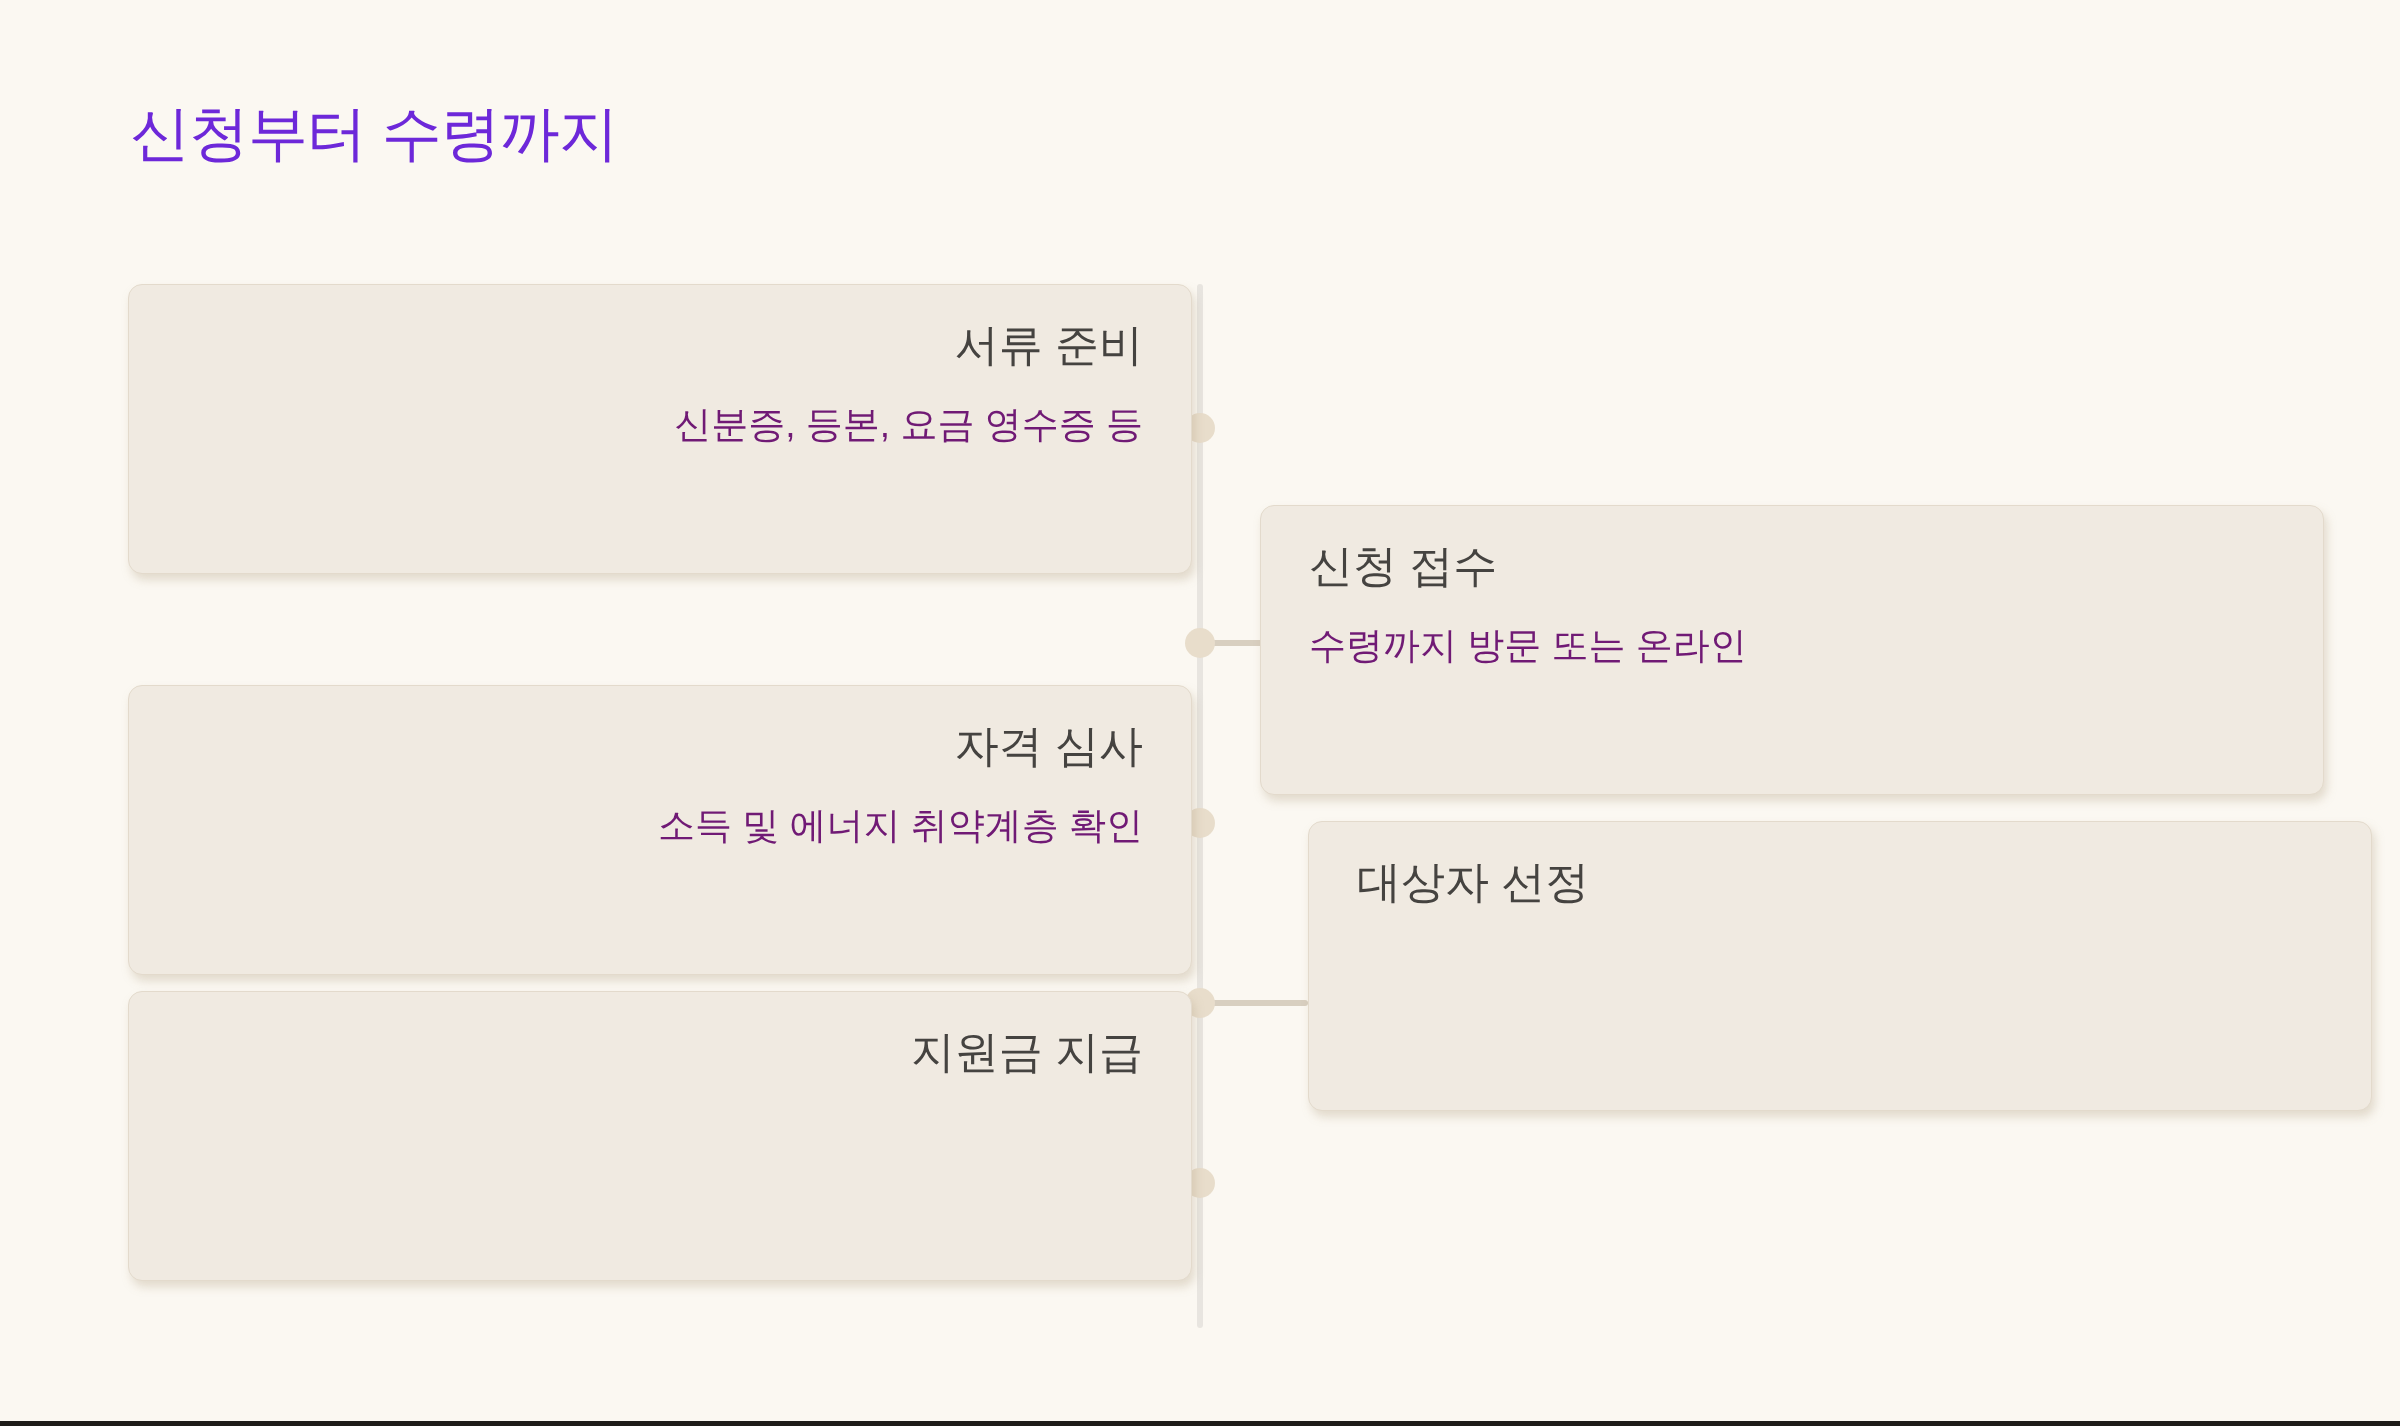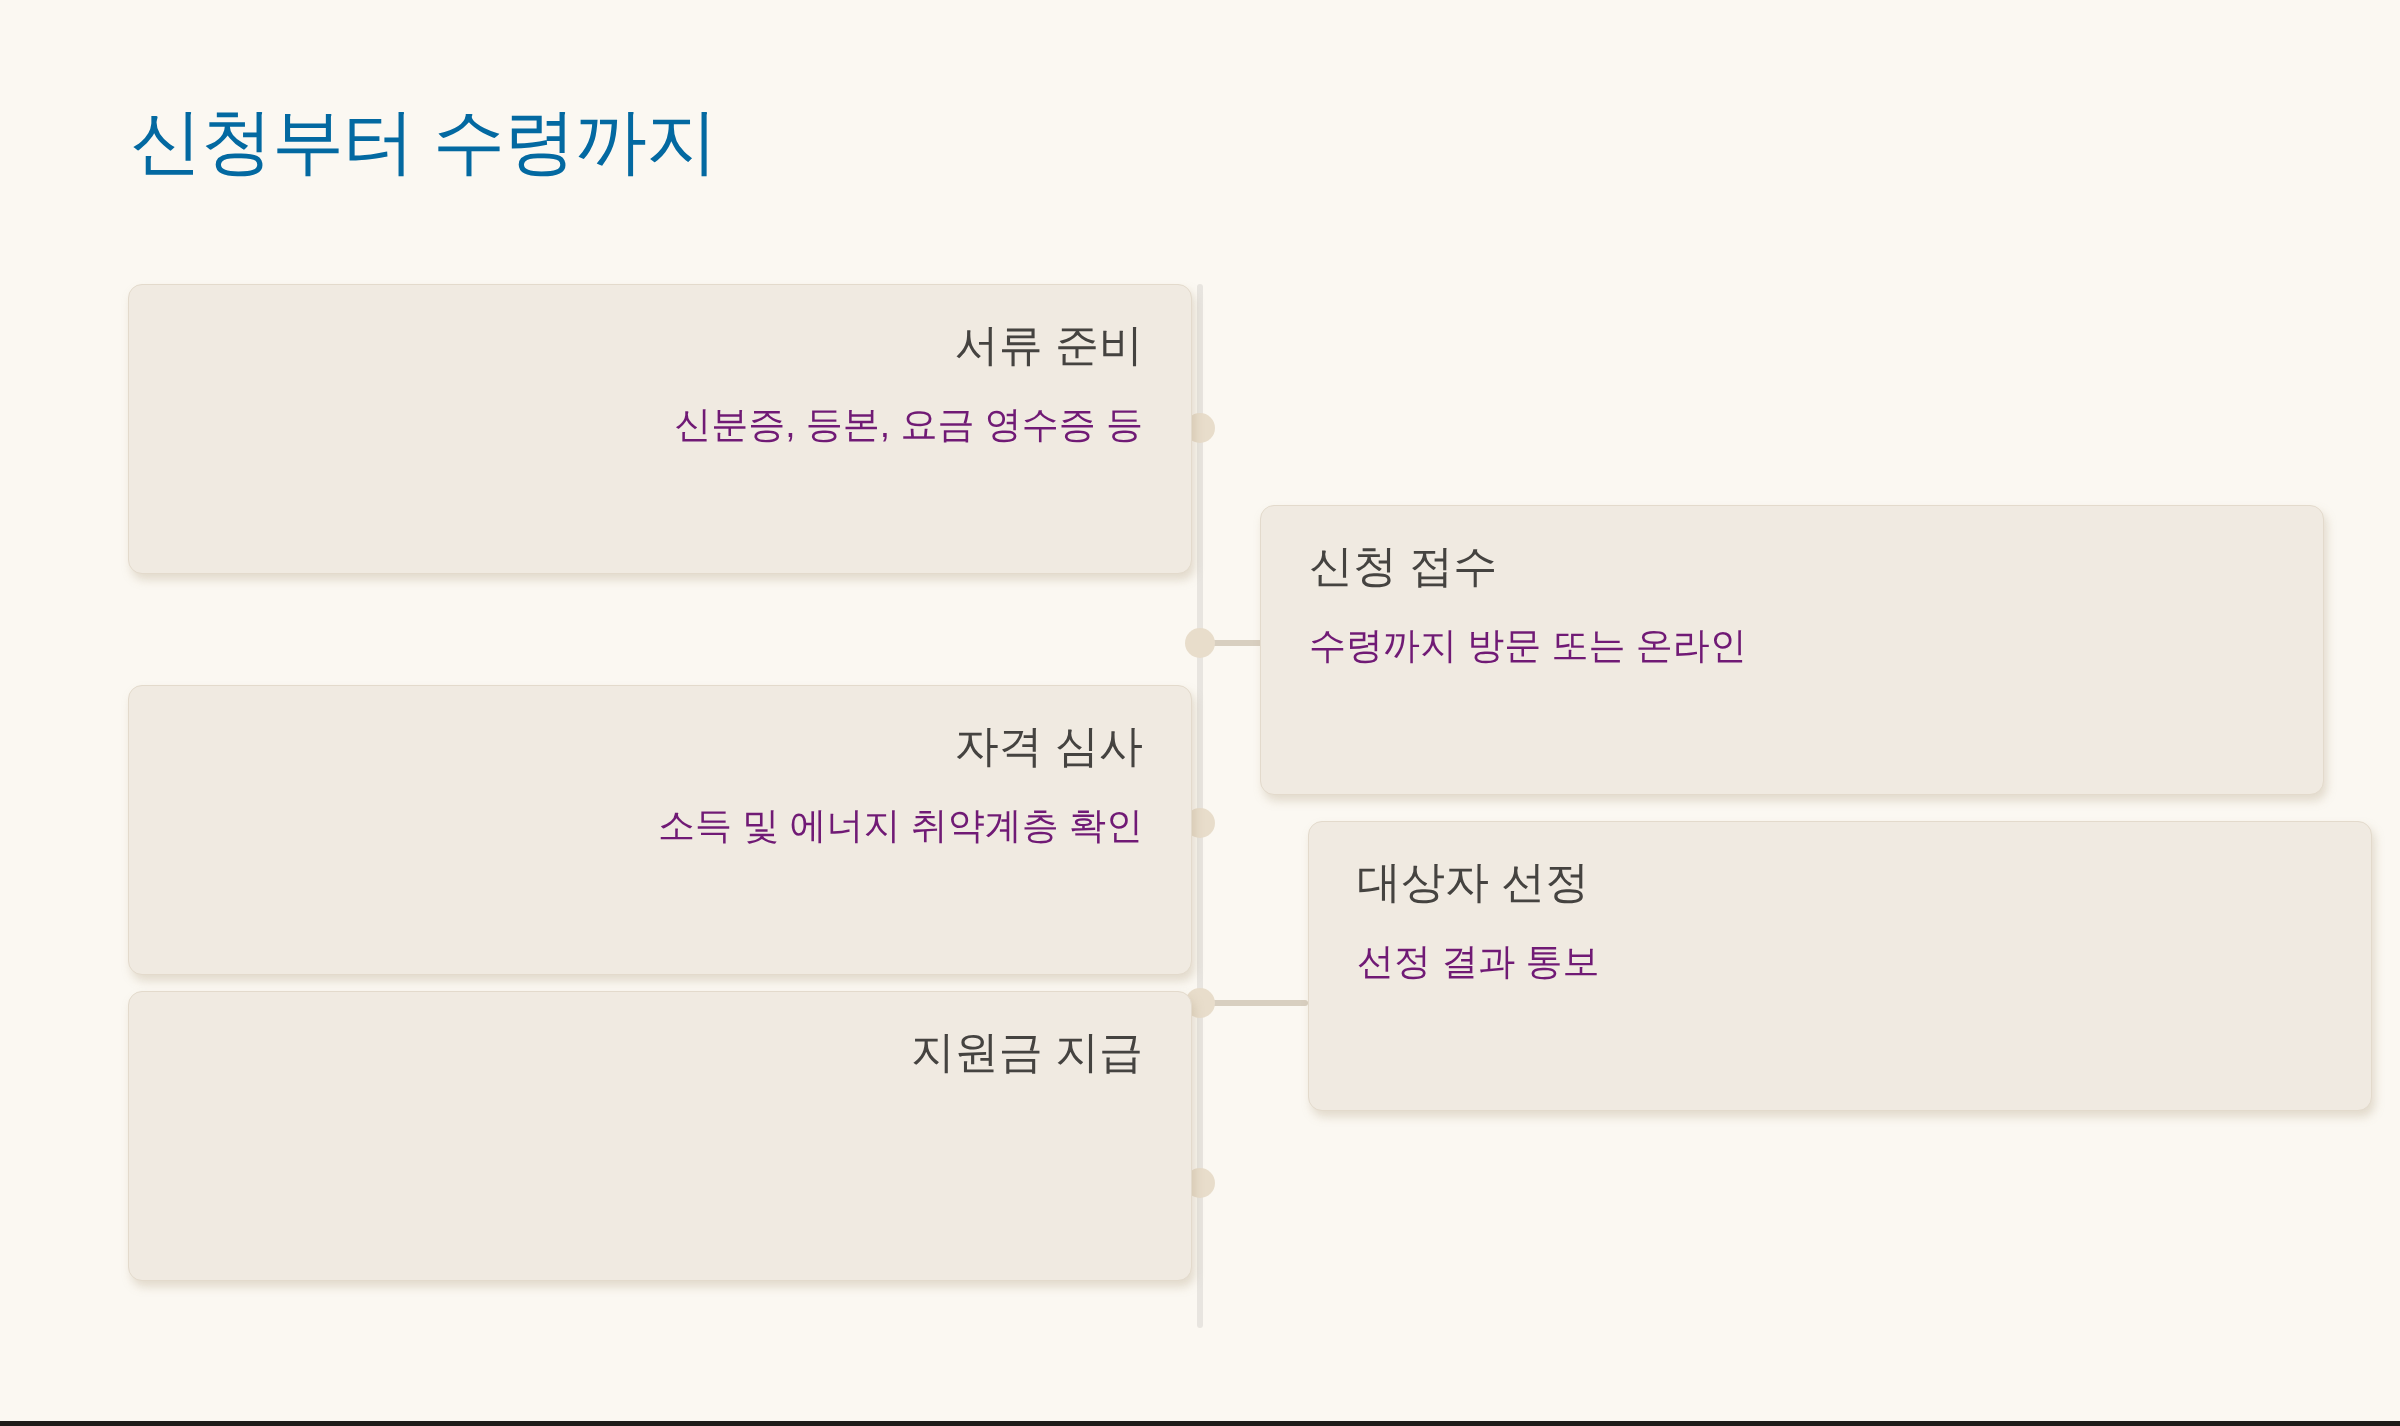--- a/index.html
+++ b/index.html
@@ -13,24 +13,24 @@
   .canvas {
     position: relative;
     width: 2400px;
     height: 1426px;
     background: #fbf8f2;
   }
   .page-title {
     position: absolute;
     left: 130px;
     top: 96px;
-    font-size: 72px;
+    font-size: 60px;
     font-weight: 500;
     letter-spacing: -1px;
-    color: #0369a1;
+    color: #6d28d9;
     line-height: 1.25;
   }
   
   .spine {
     position: absolute;
     left: 1197px;
     top: 284px;
     width: 6px;
     height: 1044px;
     border-radius: 3px;
@@ -132,21 +132,20 @@
   <div class="dot d3"></div>
   <section class="card left s3">
     <h2>자격 심사</h2>
     <p>소득 및 에너지 취약계층 확인</p>
   </section>
 
   <div class="connector from-right c4"></div>
   <div class="dot d4"></div>
   <section class="card right s4">
     <h2>대상자 선정</h2>
-    <p>선정 결과 통보</p>
   </section>
 
   <div class="connector from-left c5"></div>
   <div class="dot d5"></div>
   <section class="card left s5">
     <h2>지원금 지급</h2>
   </section>
 
   <div class="bottom-bar"></div>
 

